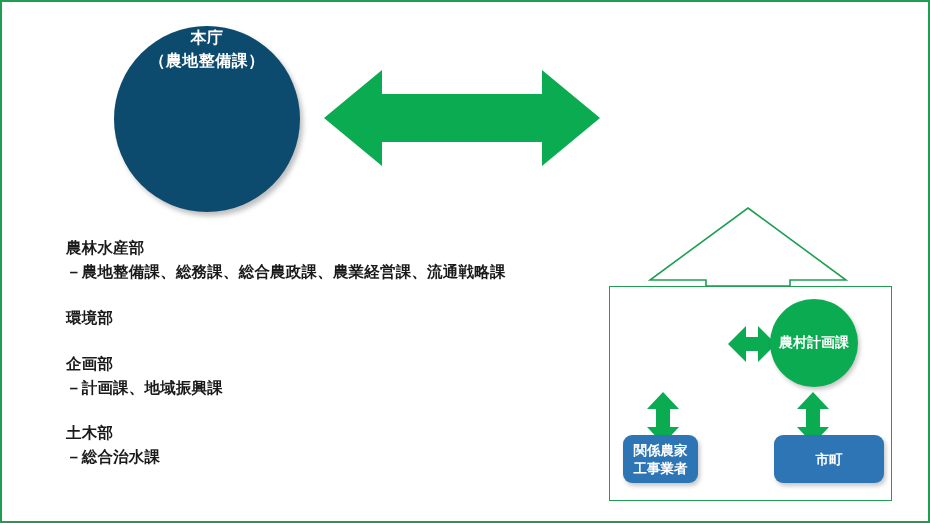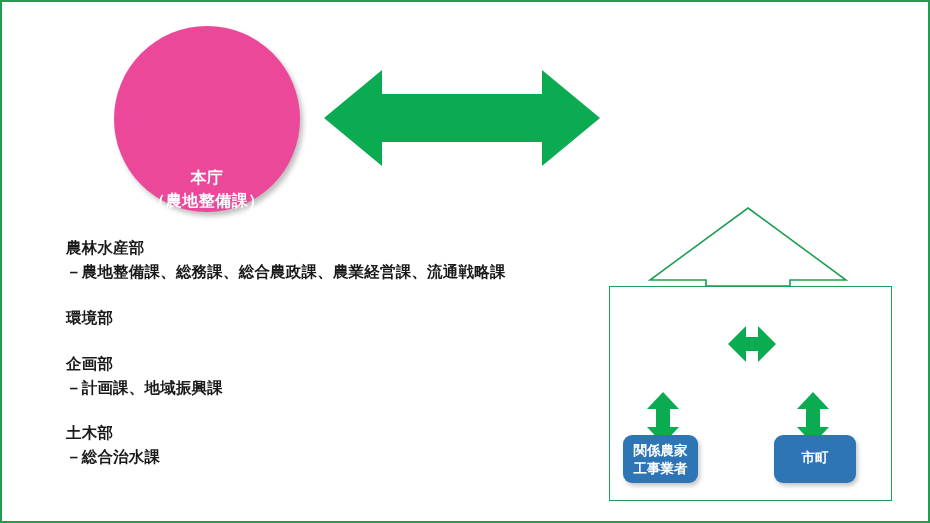--- a/index.html
+++ b/index.html
@@ -19,23 +19,23 @@
     box-sizing: border-box;
     border: 2px solid #1f9e52;
   }
 
   
   .big-circle {
     position: absolute;
     width: 186px;
     height: 186px;
     border-radius: 50%;
-    background: #ec4899;
+    background: #0c4a6e;
     display: flex;
-    align-items: flex-end;
+    align-items: flex-start;
     justify-content: center;
     text-align: center;
     color: #ffffff;
     font-weight: bold;
     font-size: 16px;
     line-height: 1.45;
     letter-spacing: 0.5px;
     box-shadow: 3px 4px 5px rgba(0,0,0,0.25);
   }
   #circle-honcho { left: 112px; top: 24px; }
@@ -127,21 +127,21 @@
     align-items: center;
     justify-content: center;
     text-align: center;
     color: #ffffff;
     font-weight: bold;
     font-size: 13.5px;
     line-height: 1.35;
     box-shadow: 2px 3px 4px rgba(0,0,0,0.22);
   }
   #box-farmers { left: 621px; top: 433px; width: 75px; height: 48px; }
-  #box-city    { left: 772px; top: 433px; width: 82px; height: 48px; font-family: Liberation Mono, monospace; }
+  #box-city    { left: 772px; top: 433px; width: 110px; height: 48px; }
   .blue-box .ln { display: block; }
 </style>
 </head>
 <body>
 
 <div class="slide">
 
   <div class="big-circle" id="circle-honcho">
     <div>
       <span class="ln">本庁</span>
@@ -187,20 +187,23 @@
 
   <div class="cluster-box"></div>
 
 
   <div class="h-arrow-small">
     <svg viewBox="0 0 48 48" width="48" height="48" aria-hidden="true">
       <polygon points="0,24 18,6 18,17 30,17 30,6 48,24 30,42 30,31 18,31 18,42" fill="#0bab52"></polygon>
     </svg>
   </div>
 
+  <div class="small-circle" id="circle-noson">
+    <span>農村計画課</span>
+  </div>
 
   <div class="v-arrow-small" id="v-arrow-left">
     <svg viewBox="0 0 34 52" width="34" height="52" aria-hidden="true">
       <polygon points="17,0 33,17 24,17 24,35 33,35 17,52 1,35 10,35 10,17 1,17" fill="#0bab52"></polygon>
     </svg>
   </div>
 
   <div class="v-arrow-small" id="v-arrow-right">
     <svg viewBox="0 0 34 52" width="34" height="52" aria-hidden="true">
       <polygon points="17,0 33,17 24,17 24,35 33,35 17,52 1,35 10,35 10,17 1,17" fill="#0bab52"></polygon>

